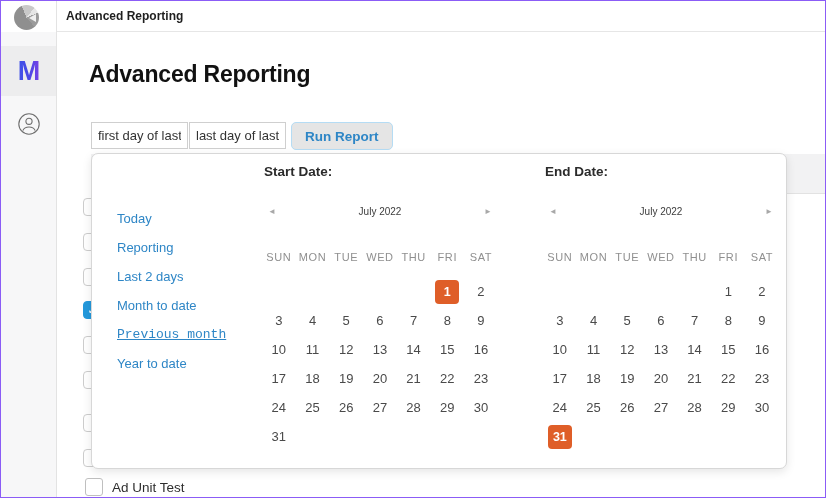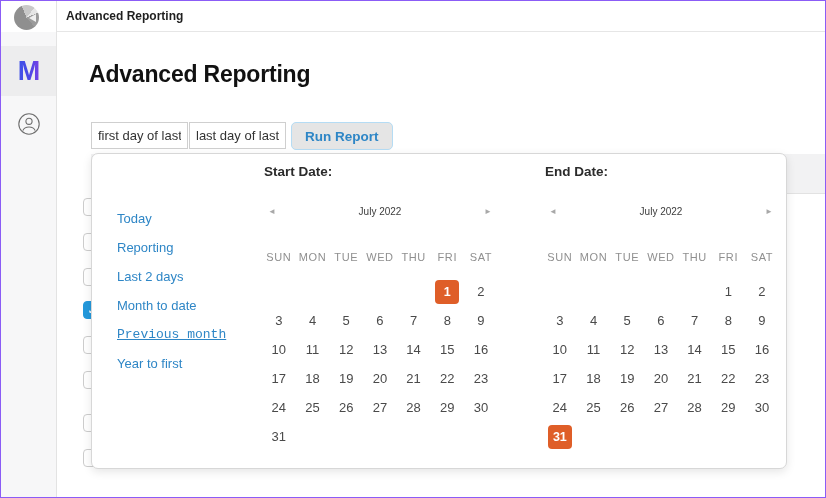--- a/index.html
+++ b/index.html
@@ -128,21 +128,21 @@
       <div class="bg-check" style="top: 448px; left: 0px;"></div>
     </div>
 
   <div class="panel">
     <div class="quick-links" id="quick-links">
         <a class="qlink">Today</a>
         <a class="qlink">Reporting</a>
         <a class="qlink">Last 2 days</a>
         <a class="qlink">Month to date</a>
         <a class="qlink active">Previous month</a>
-        <a class="qlink">Year to first</a>
+        <a class="qlink">Year to date</a>
       </div>
 
     <div class="cal cal-start">
       <div class="cal-label">Start Date:</div>
       <div class="cal-nav">
         <span class="nav-arrow">◄</span>
         <span class="cal-month">July 2022</span>
         <span class="nav-arrow">►</span>
       </div>
       <div class="cal-grid">
@@ -384,14 +384,18 @@
             <div class="day"></div>
             <div class="day"></div>
             <div class="day"></div>
             <div class="day"></div>
             <div class="day"></div>
           </div>
         </div>
     </div>
   </div>
 
+  <div class="adunit-row">
+    <span class="adunit-box"></span>
+    <span class="adunit-label">Ad Unit Test</span>
+  </div>
 
 </div>
 
 </body></html>

